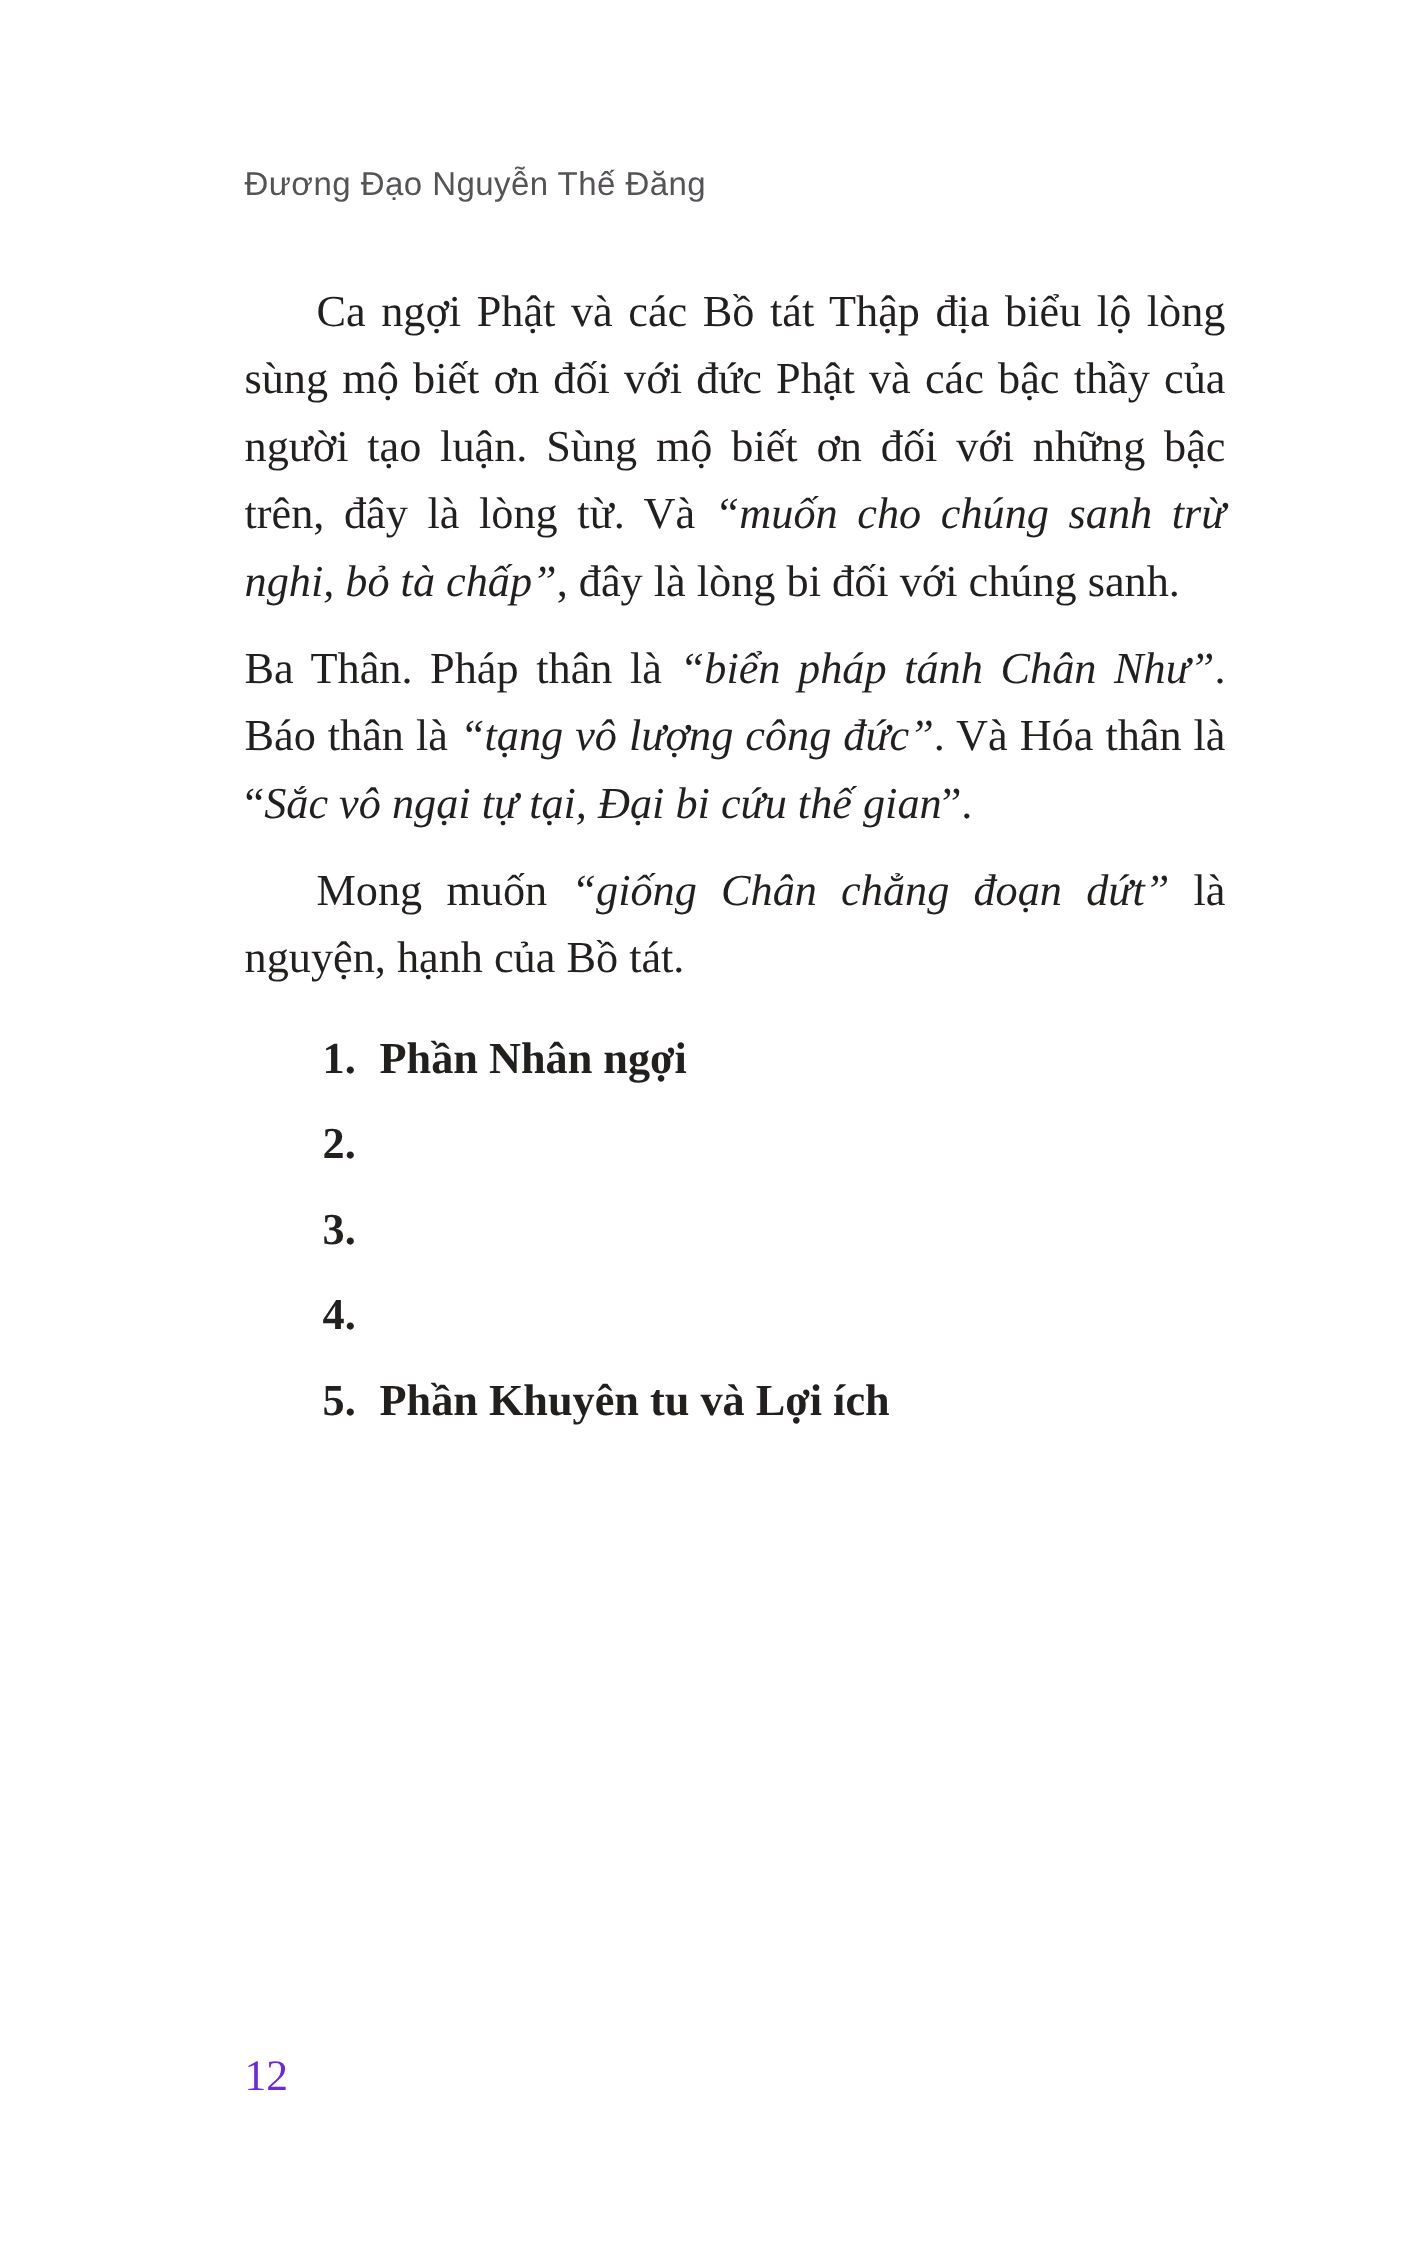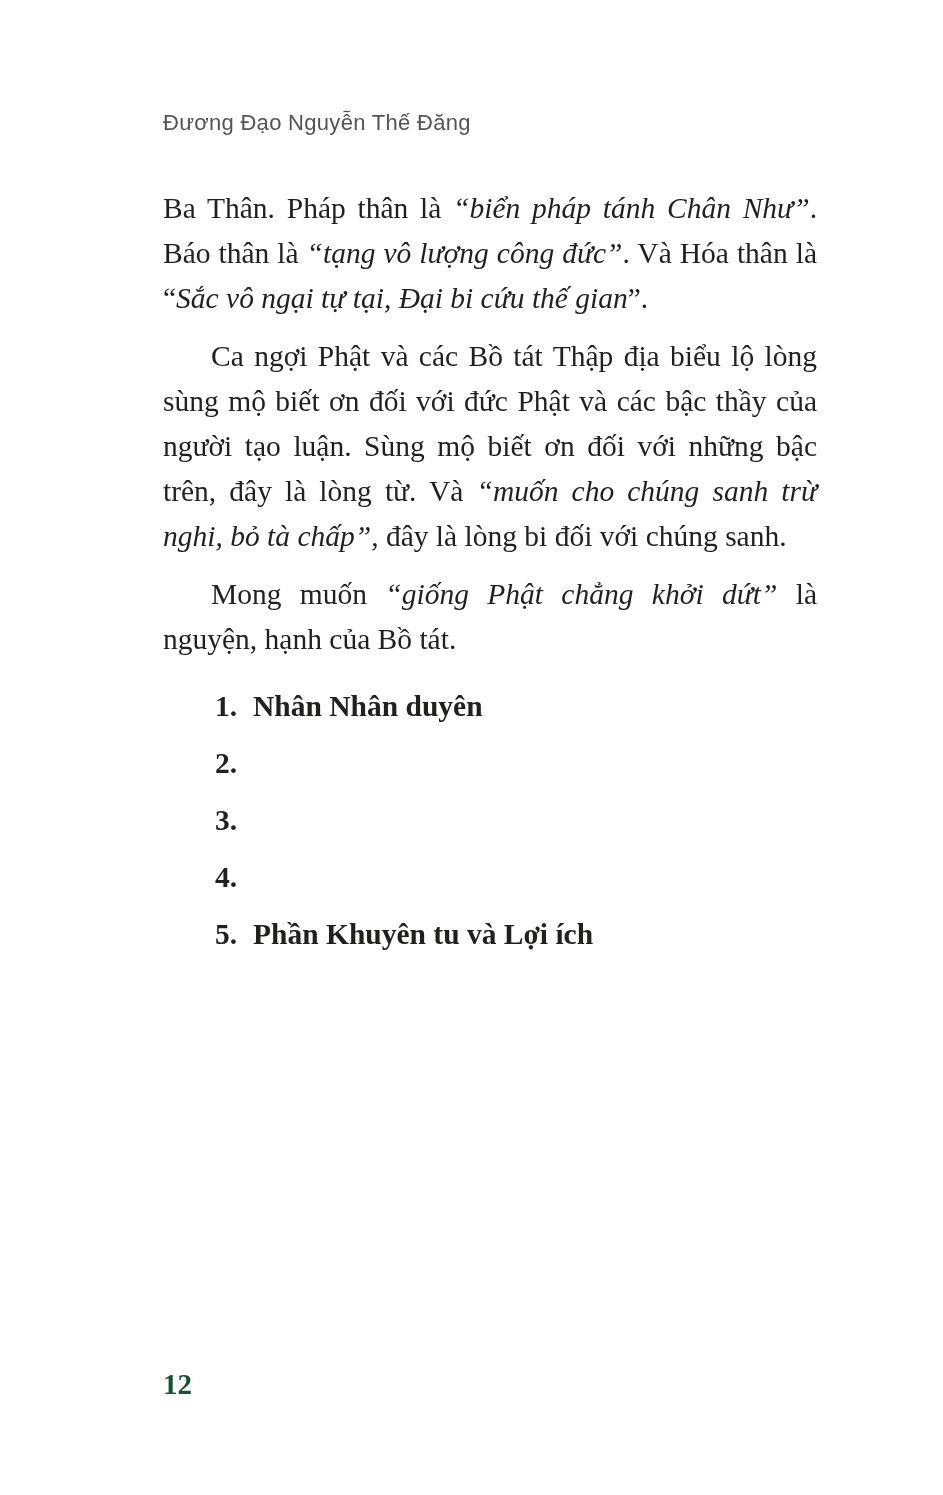--- a/index.html
+++ b/index.html
@@ -52,40 +52,39 @@
   }
   .section-list .num {
     width: 38px;
     flex: 0 0 38px;
   }
   .page-number {
     position: absolute;
     top: 1368px;
     left: 163px;
     font-size: 29px;
-    color: #14532d;
-    font-weight: bold;
+    color: #6d28d9;
   }
 </style>
 </head>
 <body>
 
 <div class="page">
 
   <div class="running-header">Đương Đạo Nguyễn Thế Đăng</div>
 
   <div class="body-text" id="body-text">
 
-    <p class="para"><span>Ba Thân. Pháp thân là </span><span class="it">“biển pháp tánh Chân Như”</span><span>. Báo thân là </span><span class="it">“tạng vô lượng công đức”</span><span>. Và Hóa thân là “</span><span class="it">Sắc vô ngại tự tại, Đại bi cứu thế gian</span><span>”.</span></p>
-      <p class="para indent"><span>Ca ngợi Phật và các Bồ tát Thập địa biểu lộ lòng sùng mộ biết ơn đối với đức Phật và các bậc thầy của người tạo luận. Sùng mộ biết ơn đối với những bậc trên, đây là lòng từ. Và </span><span class="it">“muốn cho chúng sanh trừ nghi, bỏ tà chấp”</span><span>, đây là lòng bi đối với chúng sanh.</span></p>
-      <p class="para indent"><span>Mong muốn </span><span class="it">“giống Phật chẳng khởi dứt”</span><span> là nguyện, hạnh của Bồ tát.</span></p>
+    <p class="para indent"><span>Ca ngợi Phật và các Bồ tát Thập địa biểu lộ lòng sùng mộ biết ơn đối với đức Phật và các bậc thầy của người tạo luận. Sùng mộ biết ơn đối với những bậc trên, đây là lòng từ. Và </span><span class="it">“muốn cho chúng sanh trừ nghi, bỏ tà chấp”</span><span>, đây là lòng bi đối với chúng sanh.</span></p>
+      <p class="para"><span>Ba Thân. Pháp thân là </span><span class="it">“biển pháp tánh Chân Như”</span><span>. Báo thân là </span><span class="it">“tạng vô lượng công đức”</span><span>. Và Hóa thân là “</span><span class="it">Sắc vô ngại tự tại, Đại bi cứu thế gian</span><span>”.</span></p>
+      <p class="para indent"><span>Mong muốn </span><span class="it">“giống Chân chẳng đoạn dứt”</span><span> là nguyện, hạnh của Bồ tát.</span></p>
       <ol class="section-list" id="section-list">
         <li>
           <span class="num">1.</span>
-          <span>Nhân Nhân duyên</span>
+          <span>Phần Nhân ngợi</span>
         </li>
         <li>
           <span class="num">2.</span>
         </li>
         <li>
           <span class="num">3.</span>
         </li>
         <li>
           <span class="num">4.</span>
         </li>

